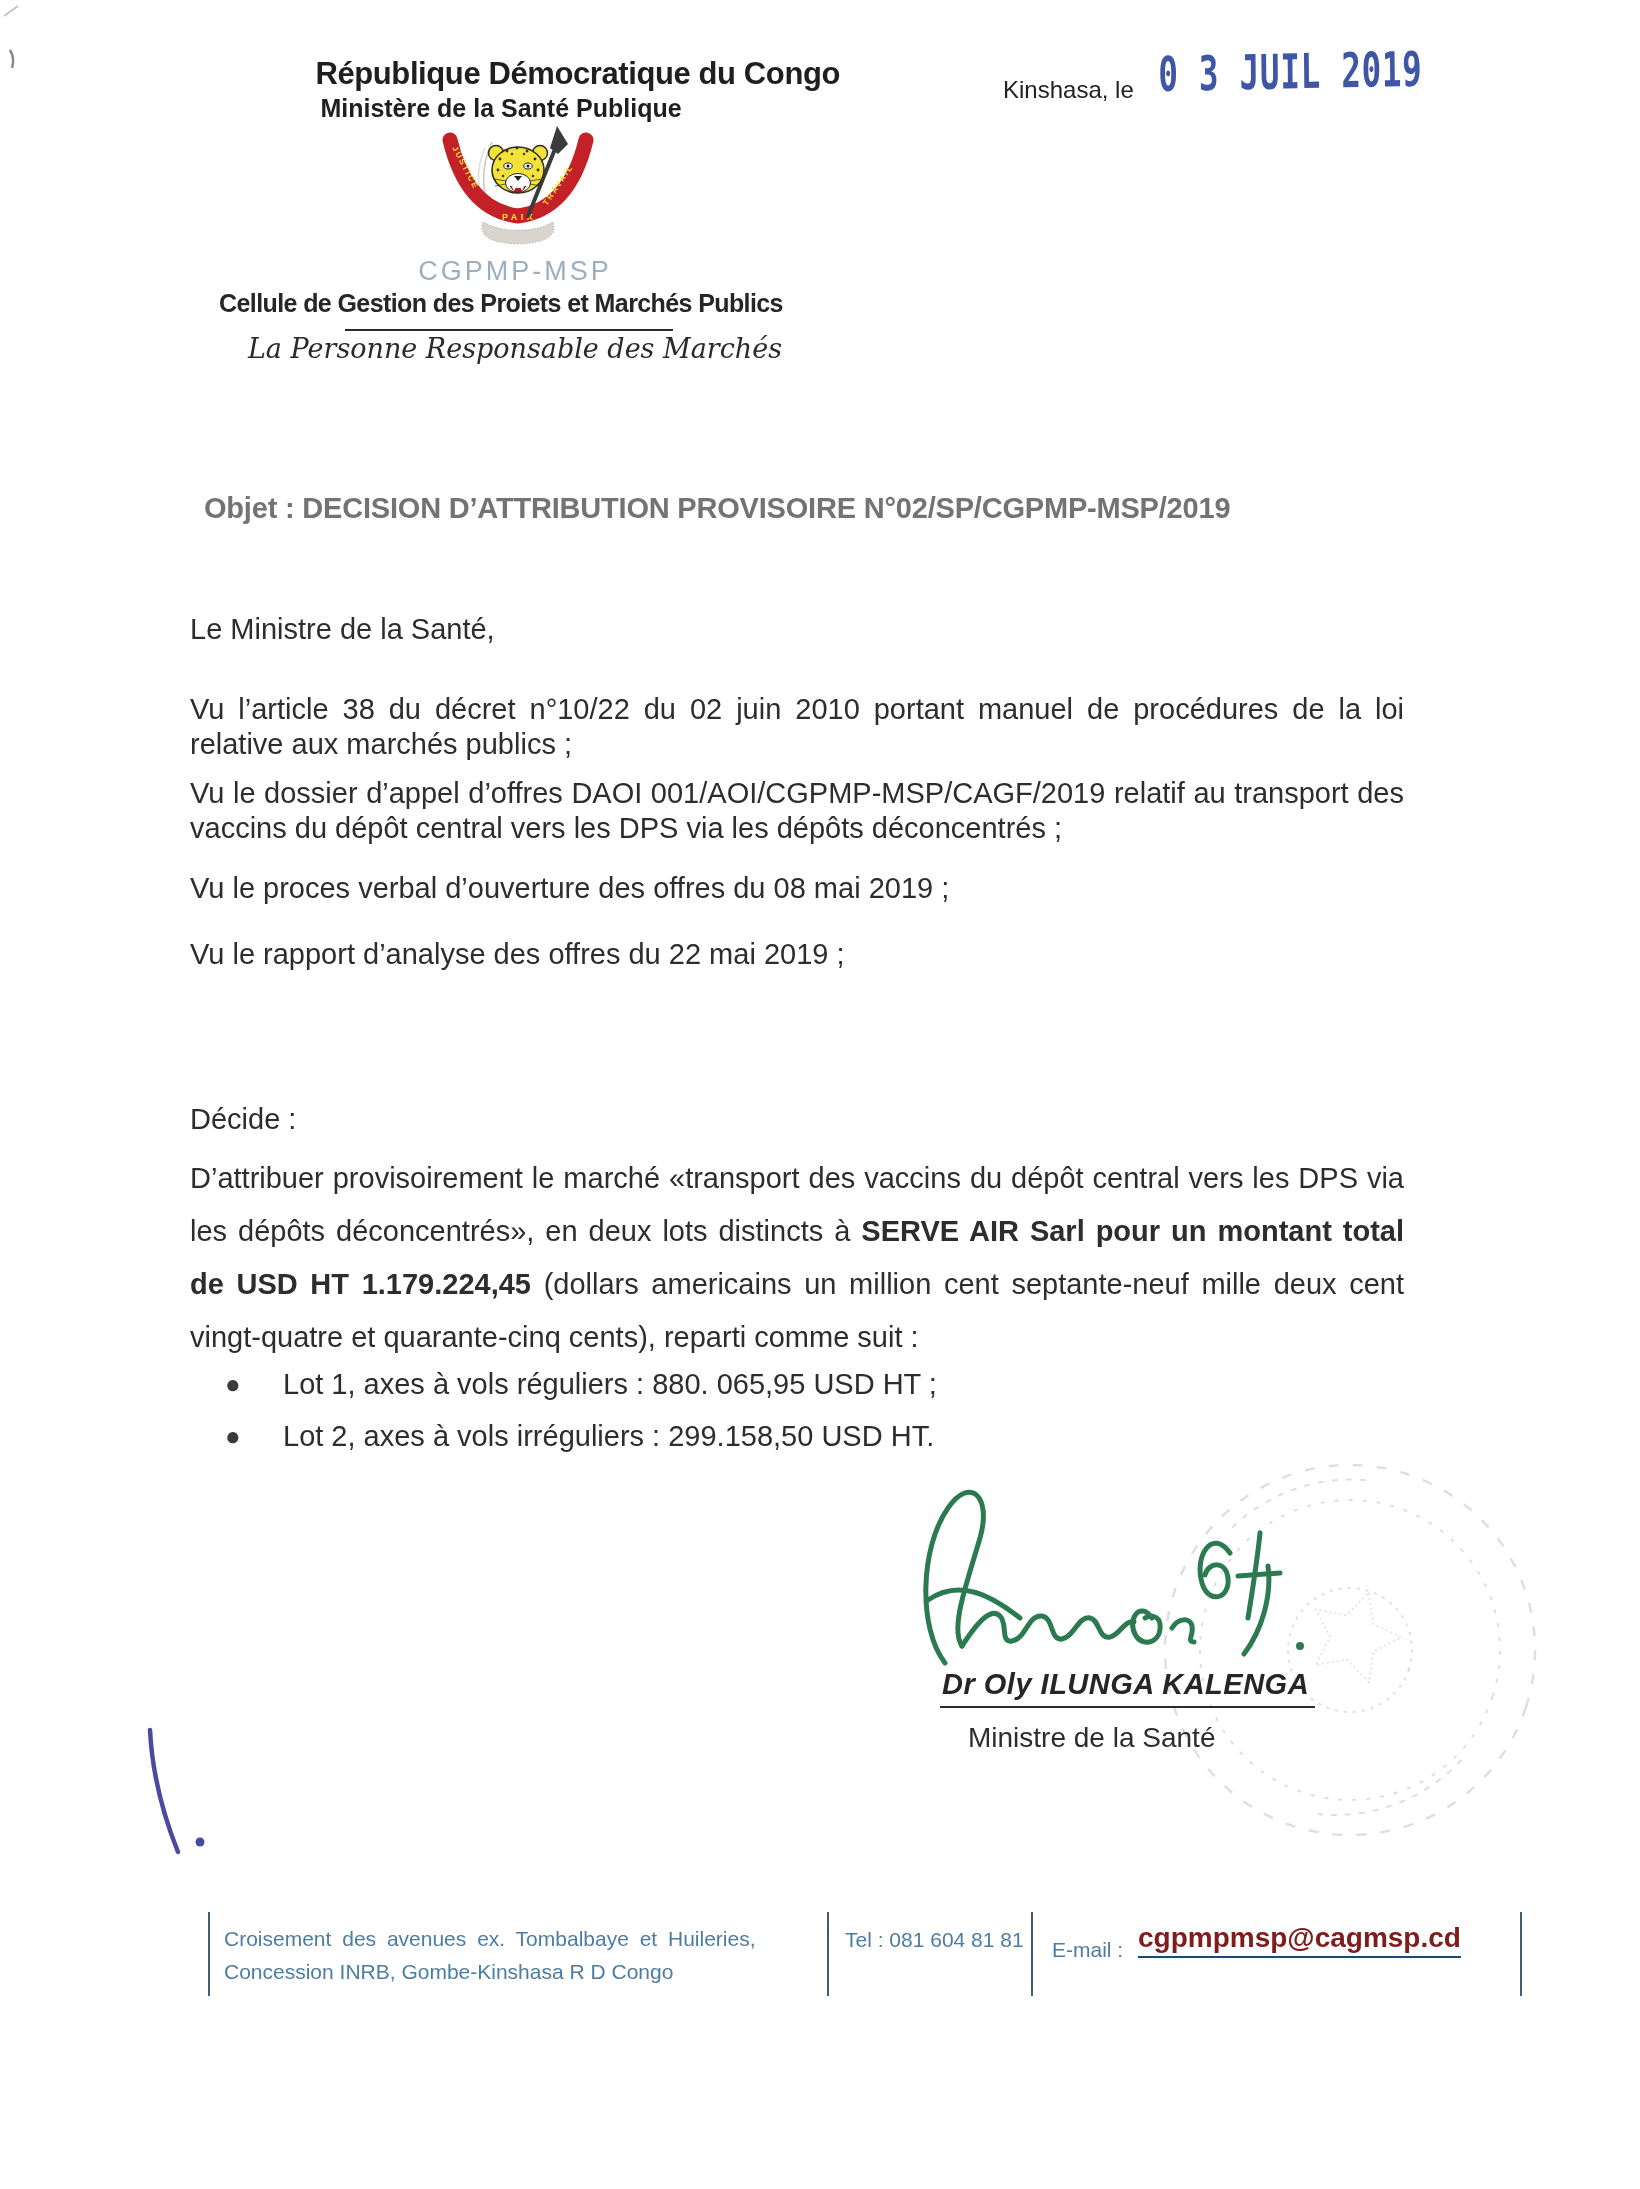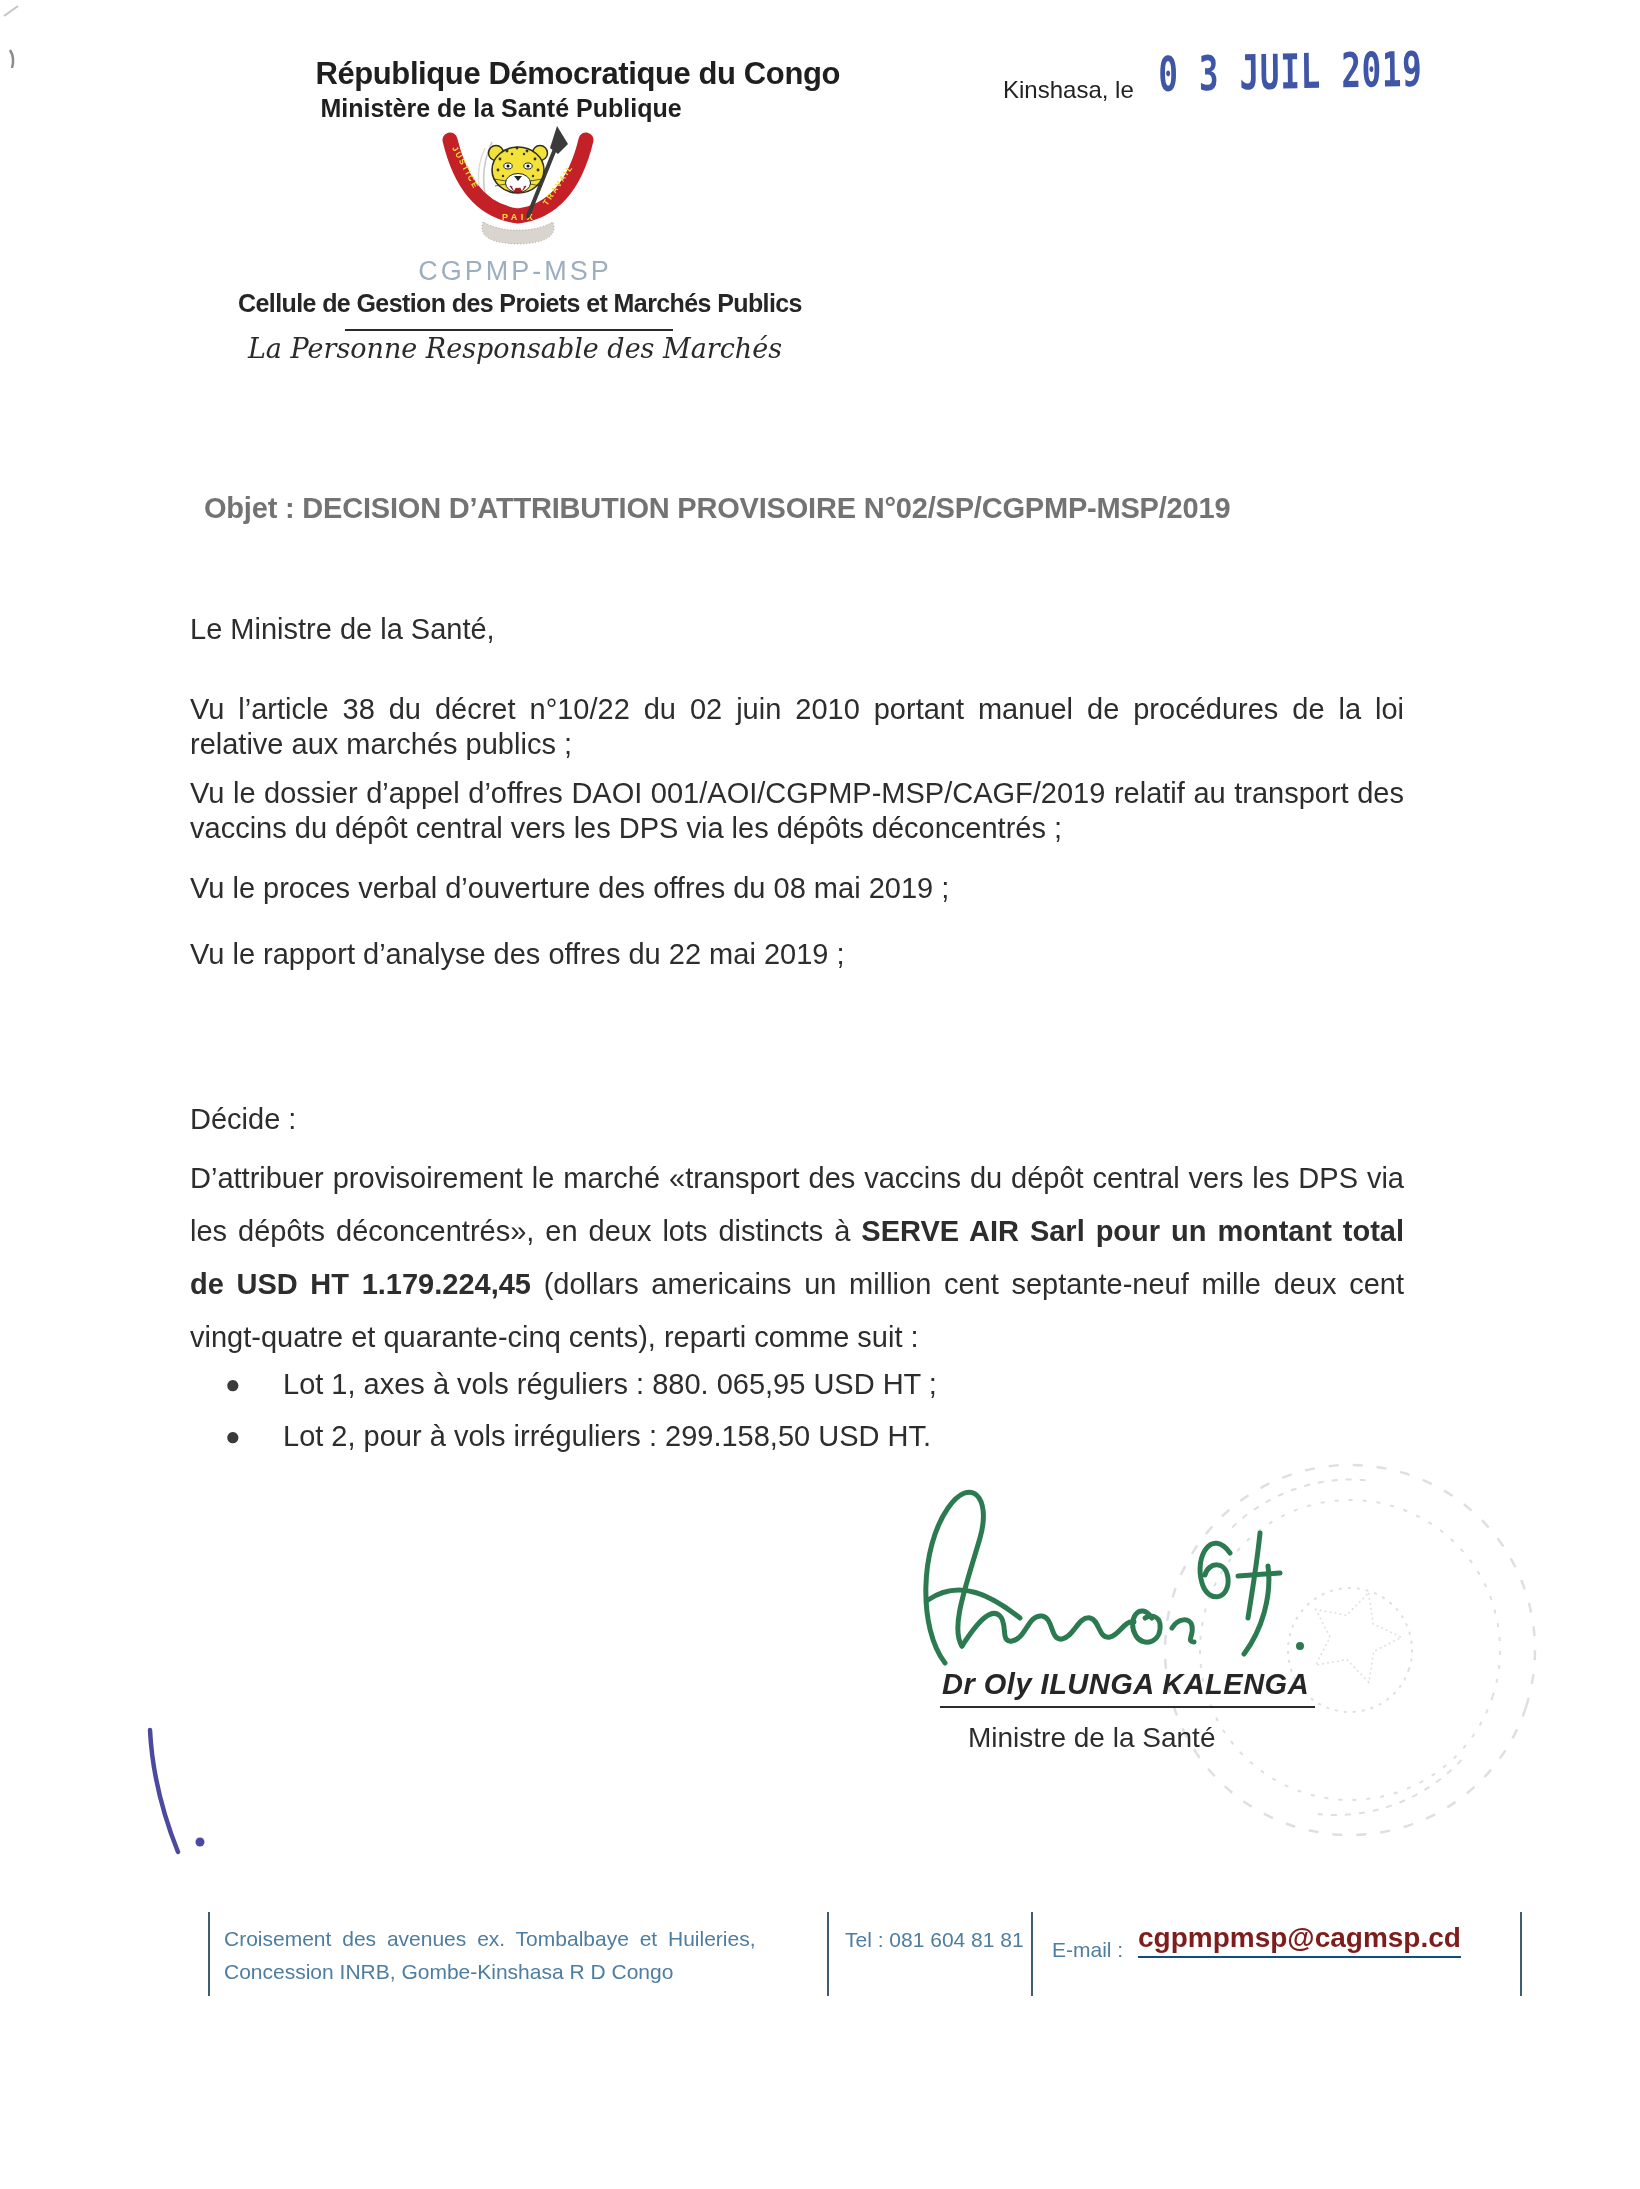--- a/index.html
+++ b/index.html
@@ -7,21 +7,21 @@
     position:relative;width:1640px;height:2189px;background:#ffffff;
     margin:0 auto;overflow:hidden;
     font-family:"Liberation Sans",sans-serif;color:#2d2d2d;
   }
   .abs{position:absolute;}
   
   .country{left:190px;top:56px;width:650px;text-align:right;font-size:31px;font-weight:bold;letter-spacing:-0.4px;color:#1f1f1f;}
   .ministry{left:176px;top:94px;width:650px;text-align:center;font-size:25px;font-weight:bold;color:#1f1f1f;}
   .emblem{left:428px;top:126px;}
   .acronym{left:190px;top:256px;width:650px;text-align:center;font-size:27px;letter-spacing:3px;color:#9caebf;}
-  .unit{left:195px;top:289px;width:650px;text-align:center;font-size:25px;font-weight:bold;letter-spacing:-0.6px;color:#262626;}
+  .unit{left:176px;top:289px;width:650px;text-align:center;font-size:25px;font-weight:bold;letter-spacing:-0.6px;color:#262626;}
   .role-rule{left:345px;top:329px;width:328px;height:2px;background:#2a2a2a;}
   .role{left:190px;top:333px;width:650px;text-align:center;font-size:27px;font-style:italic;font-family:"DejaVu Serif",serif;color:#2a2a2a;}
   
   .place{left:1003px;top:76px;font-size:24px;color:#222;}
   .stamp{
     left:1158px;top:46px;font-family:"DejaVu Sans Mono",monospace;font-weight:bold;
     font-size:48px;color:#3f55a6;transform:scaleX(0.68) rotate(-0.8deg);transform-origin:left top;
     white-space:nowrap;letter-spacing:1px;
   }
   
@@ -130,21 +130,21 @@
   <div class="abs para decide">Décide :</div>
 
   <div class="abs para decision"><span>D’attribuer provisoirement le marché «transport des vaccins du dépôt central vers les DPS via les dépôts déconcentrés», en deux lots distincts à </span><span class="bold">SERVE AIR Sarl  pour un montant total  de USD HT 1.179.224,45 </span><span>(dollars americains un million cent septante-neuf mille deux cent vingt-quatre et quarante-cinq cents), reparti comme suit :</span></div>
 
   <div class="abs lot-row lot1">
     <span class="bullet">●</span>
     <span>Lot 1, axes à vols réguliers : 880. 065,95 USD HT ;</span>
   </div>
   <div class="abs lot-row lot2">
     <span class="bullet">●</span>
-    <span>Lot 2, pour à vols irréguliers : 299.158,50 USD HT.</span>
+    <span>Lot 2, axes à vols irréguliers : 299.158,50 USD HT.</span>
   </div>
 
   <svg class="abs" style="left:1120px;top:1420px;opacity:0.45;" width="460" height="460" viewBox="0 0 460 460">
     <g stroke="#b3bcbf" fill="none" transform="rotate(18 230 230)">
       <circle cx="230" cy="230" r="185" stroke-width="2.5" stroke-dasharray="10 14"></circle>
       <circle cx="230" cy="230" r="150" stroke-width="2" stroke-dasharray="4 10"></circle>
       <circle cx="230" cy="230" r="62" stroke-width="2" stroke-dasharray="3 6"></circle>
       <path d="M80,150 A172,172 0 0 1 200,62" stroke-width="2" stroke-dasharray="6 8"></path>
       <path d="M370,300 A172,172 0 0 1 250,396" stroke-width="2" stroke-dasharray="6 8"></path>
       <path d="M230,170 l14,28 31,4 -22,22 5,31 -28,-15 -28,15 5,-31 -22,-22 31,-4 Z" stroke-width="1.6" stroke-dasharray="2 3"></path>

